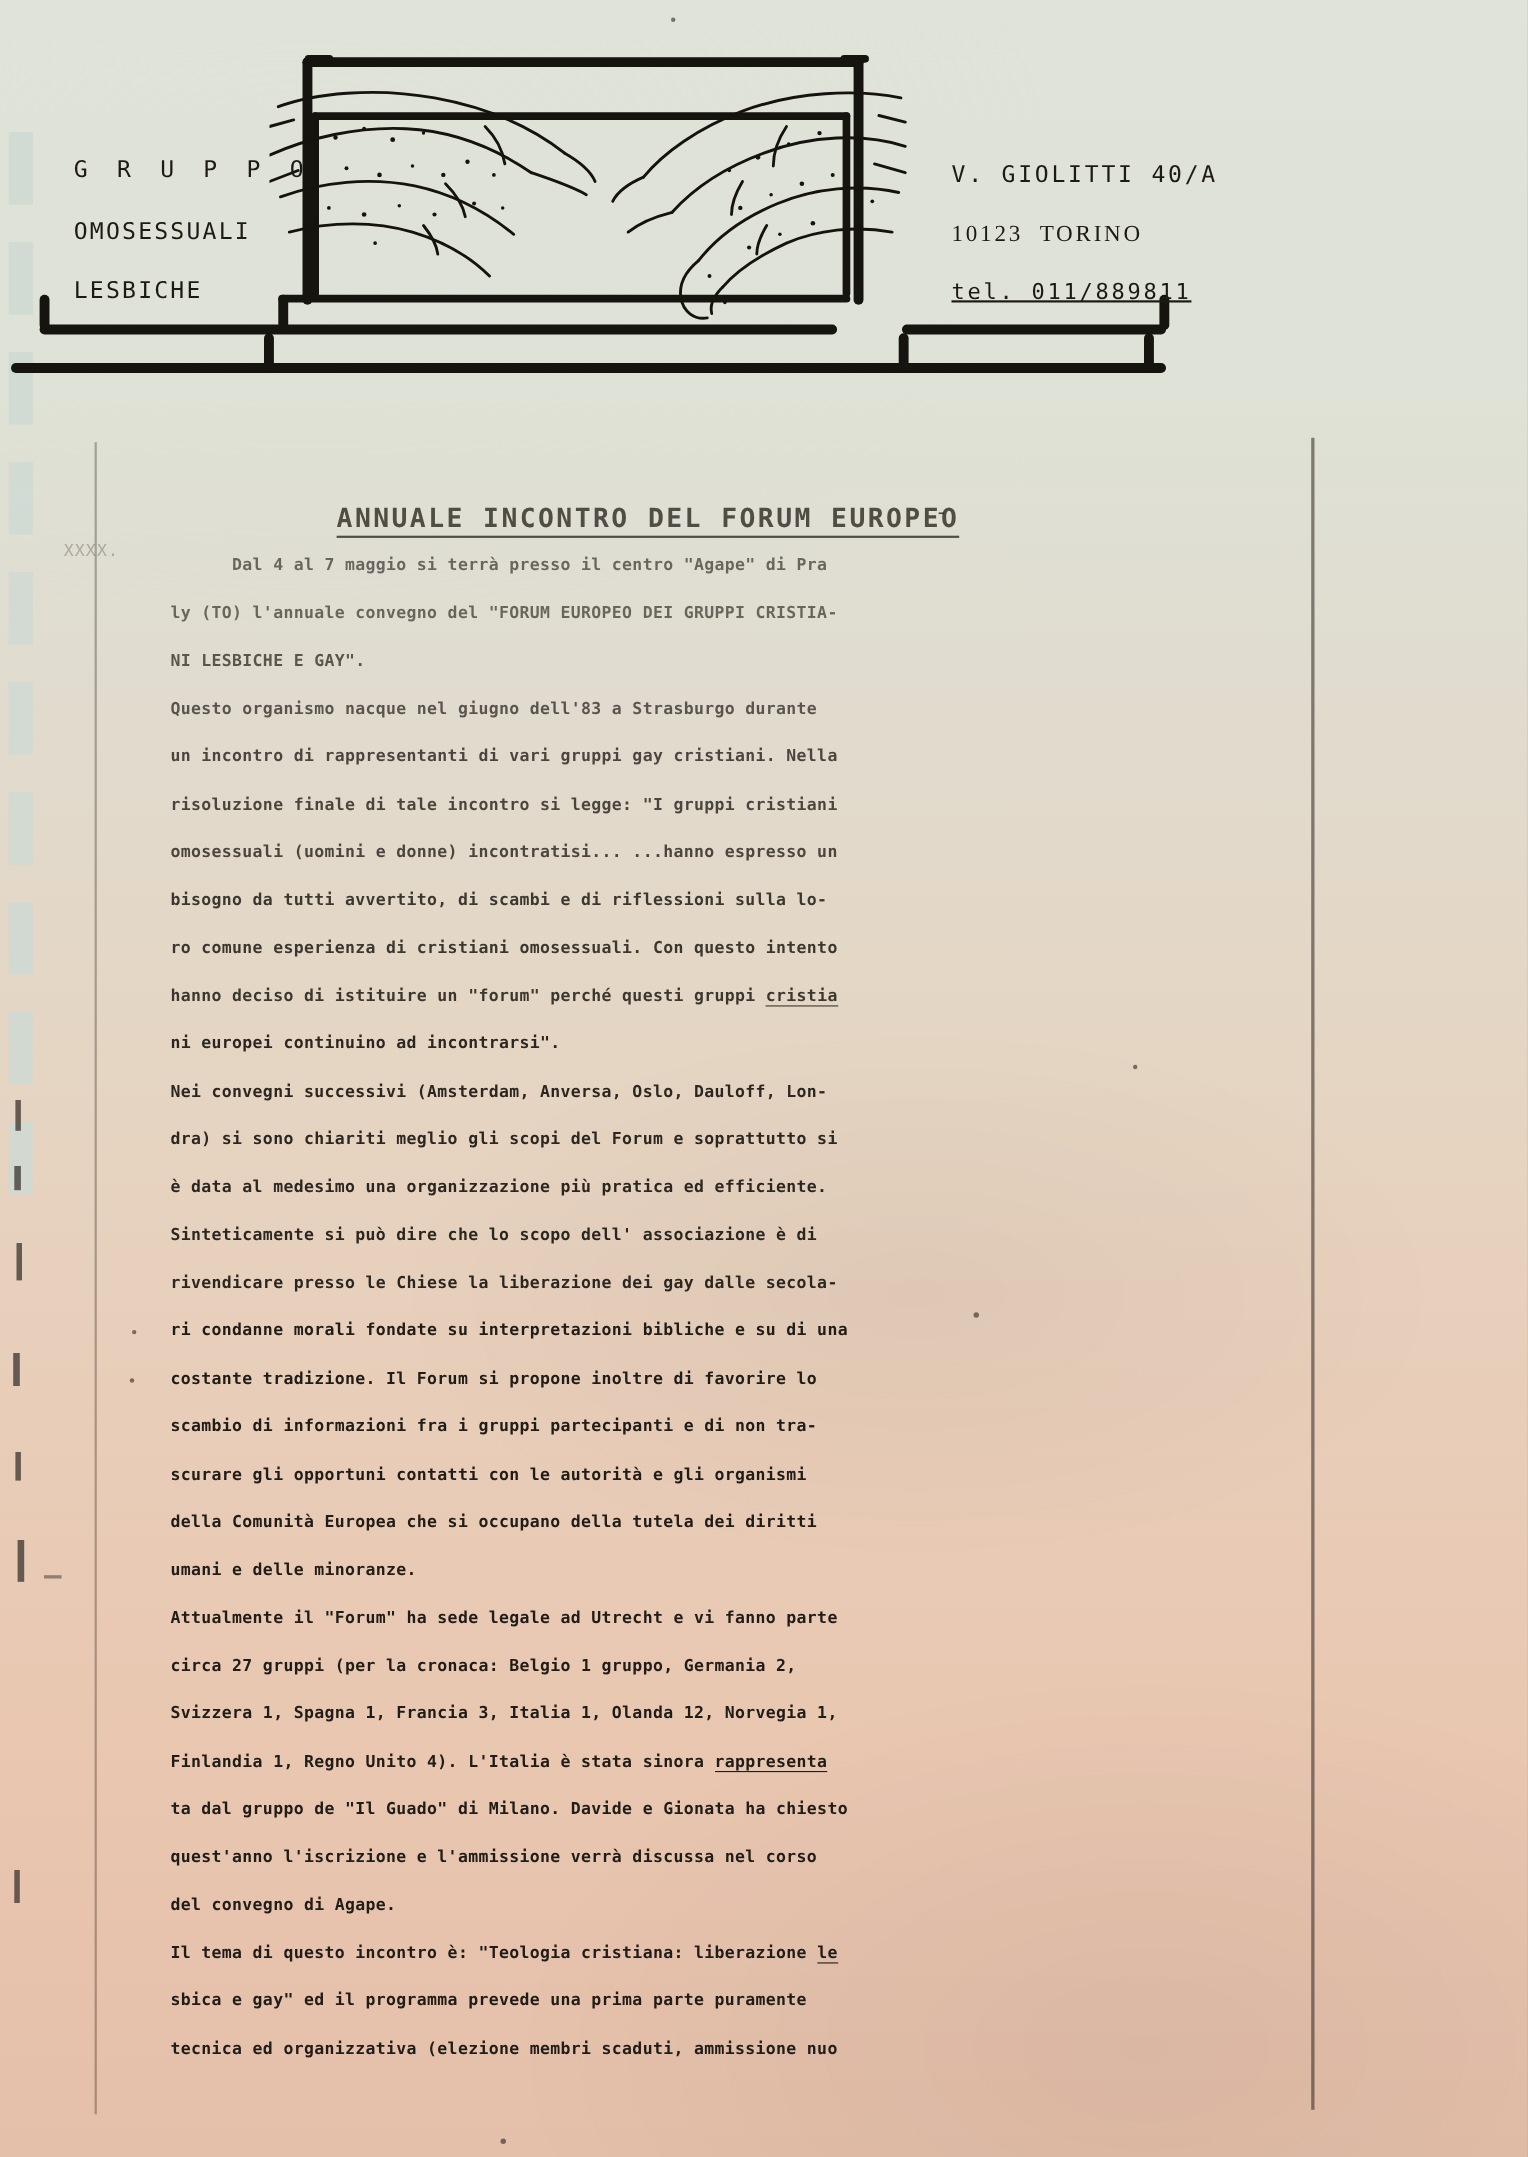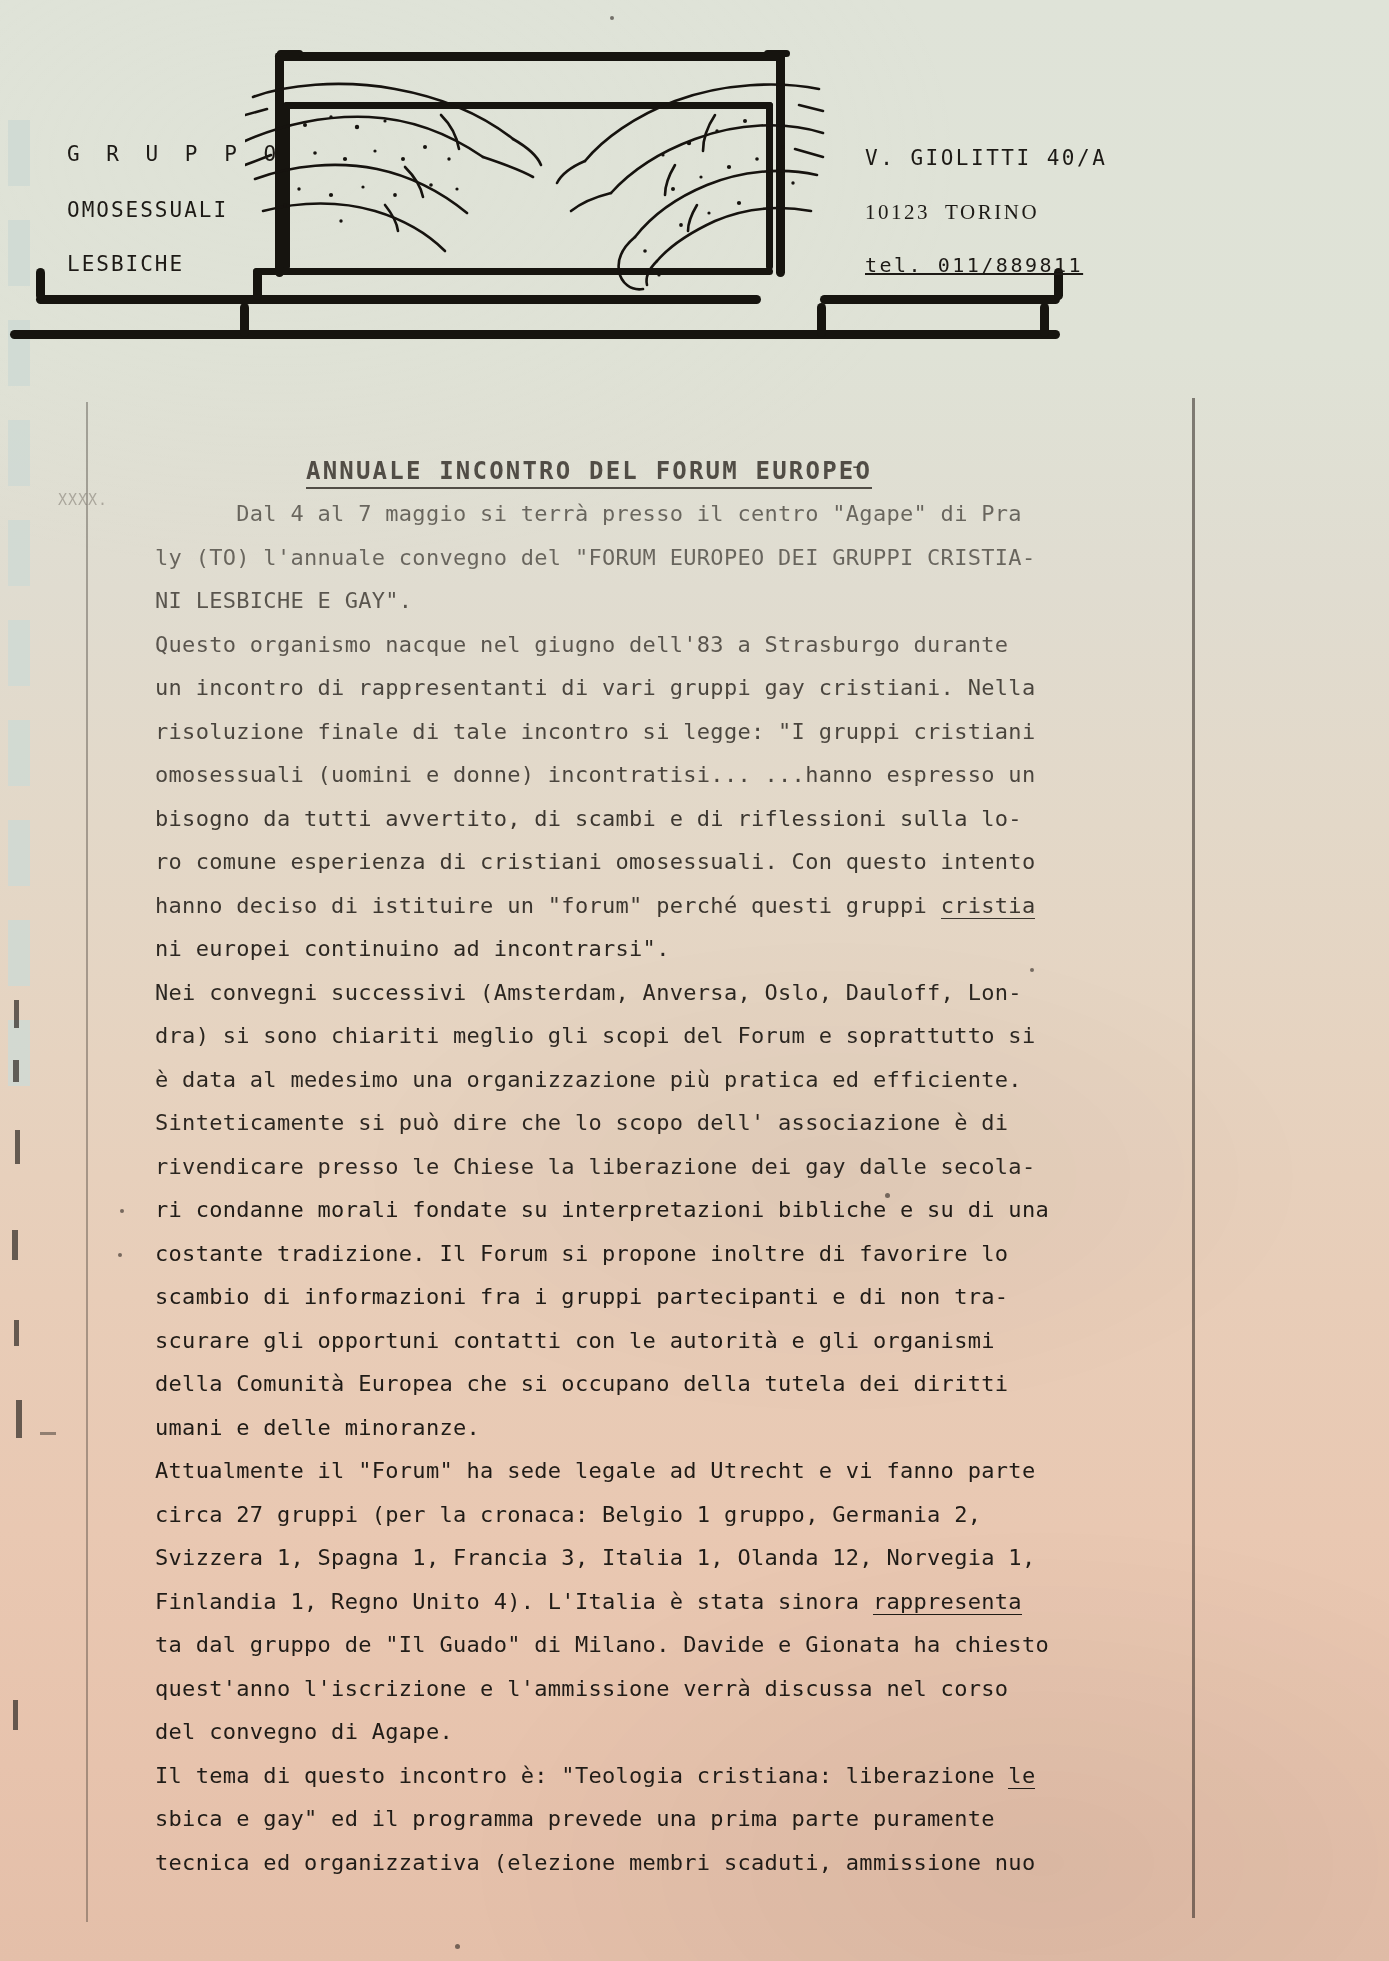--- a/index.html
+++ b/index.html
@@ -156,25 +156,26 @@
   }
 
   
   .body-text {
     position: absolute;
     left: 155px;
     top: 492px;
     width: 1010px;
     z-index: 6;
     font-family: "DejaVu Sans Mono", monospace;
-    font-size: 22px;
+    font-size: 15px;
     line-height: 43.5px;
     color: #201c17;
     white-space: pre;
     letter-spacing: 0.3px;
+    font-weight: bold;
   }
   .ln { display: block; height: 43.5px; }
   
   .f1 { opacity: 0.62; }
   .f2 { opacity: 0.70; }
   .f3 { opacity: 0.78; }
   .f4 { opacity: 0.86; }
   .f5 { opacity: 0.94; }
   .f6 { opacity: 1; }
   .u { border-bottom: 1px solid currentColor; }

